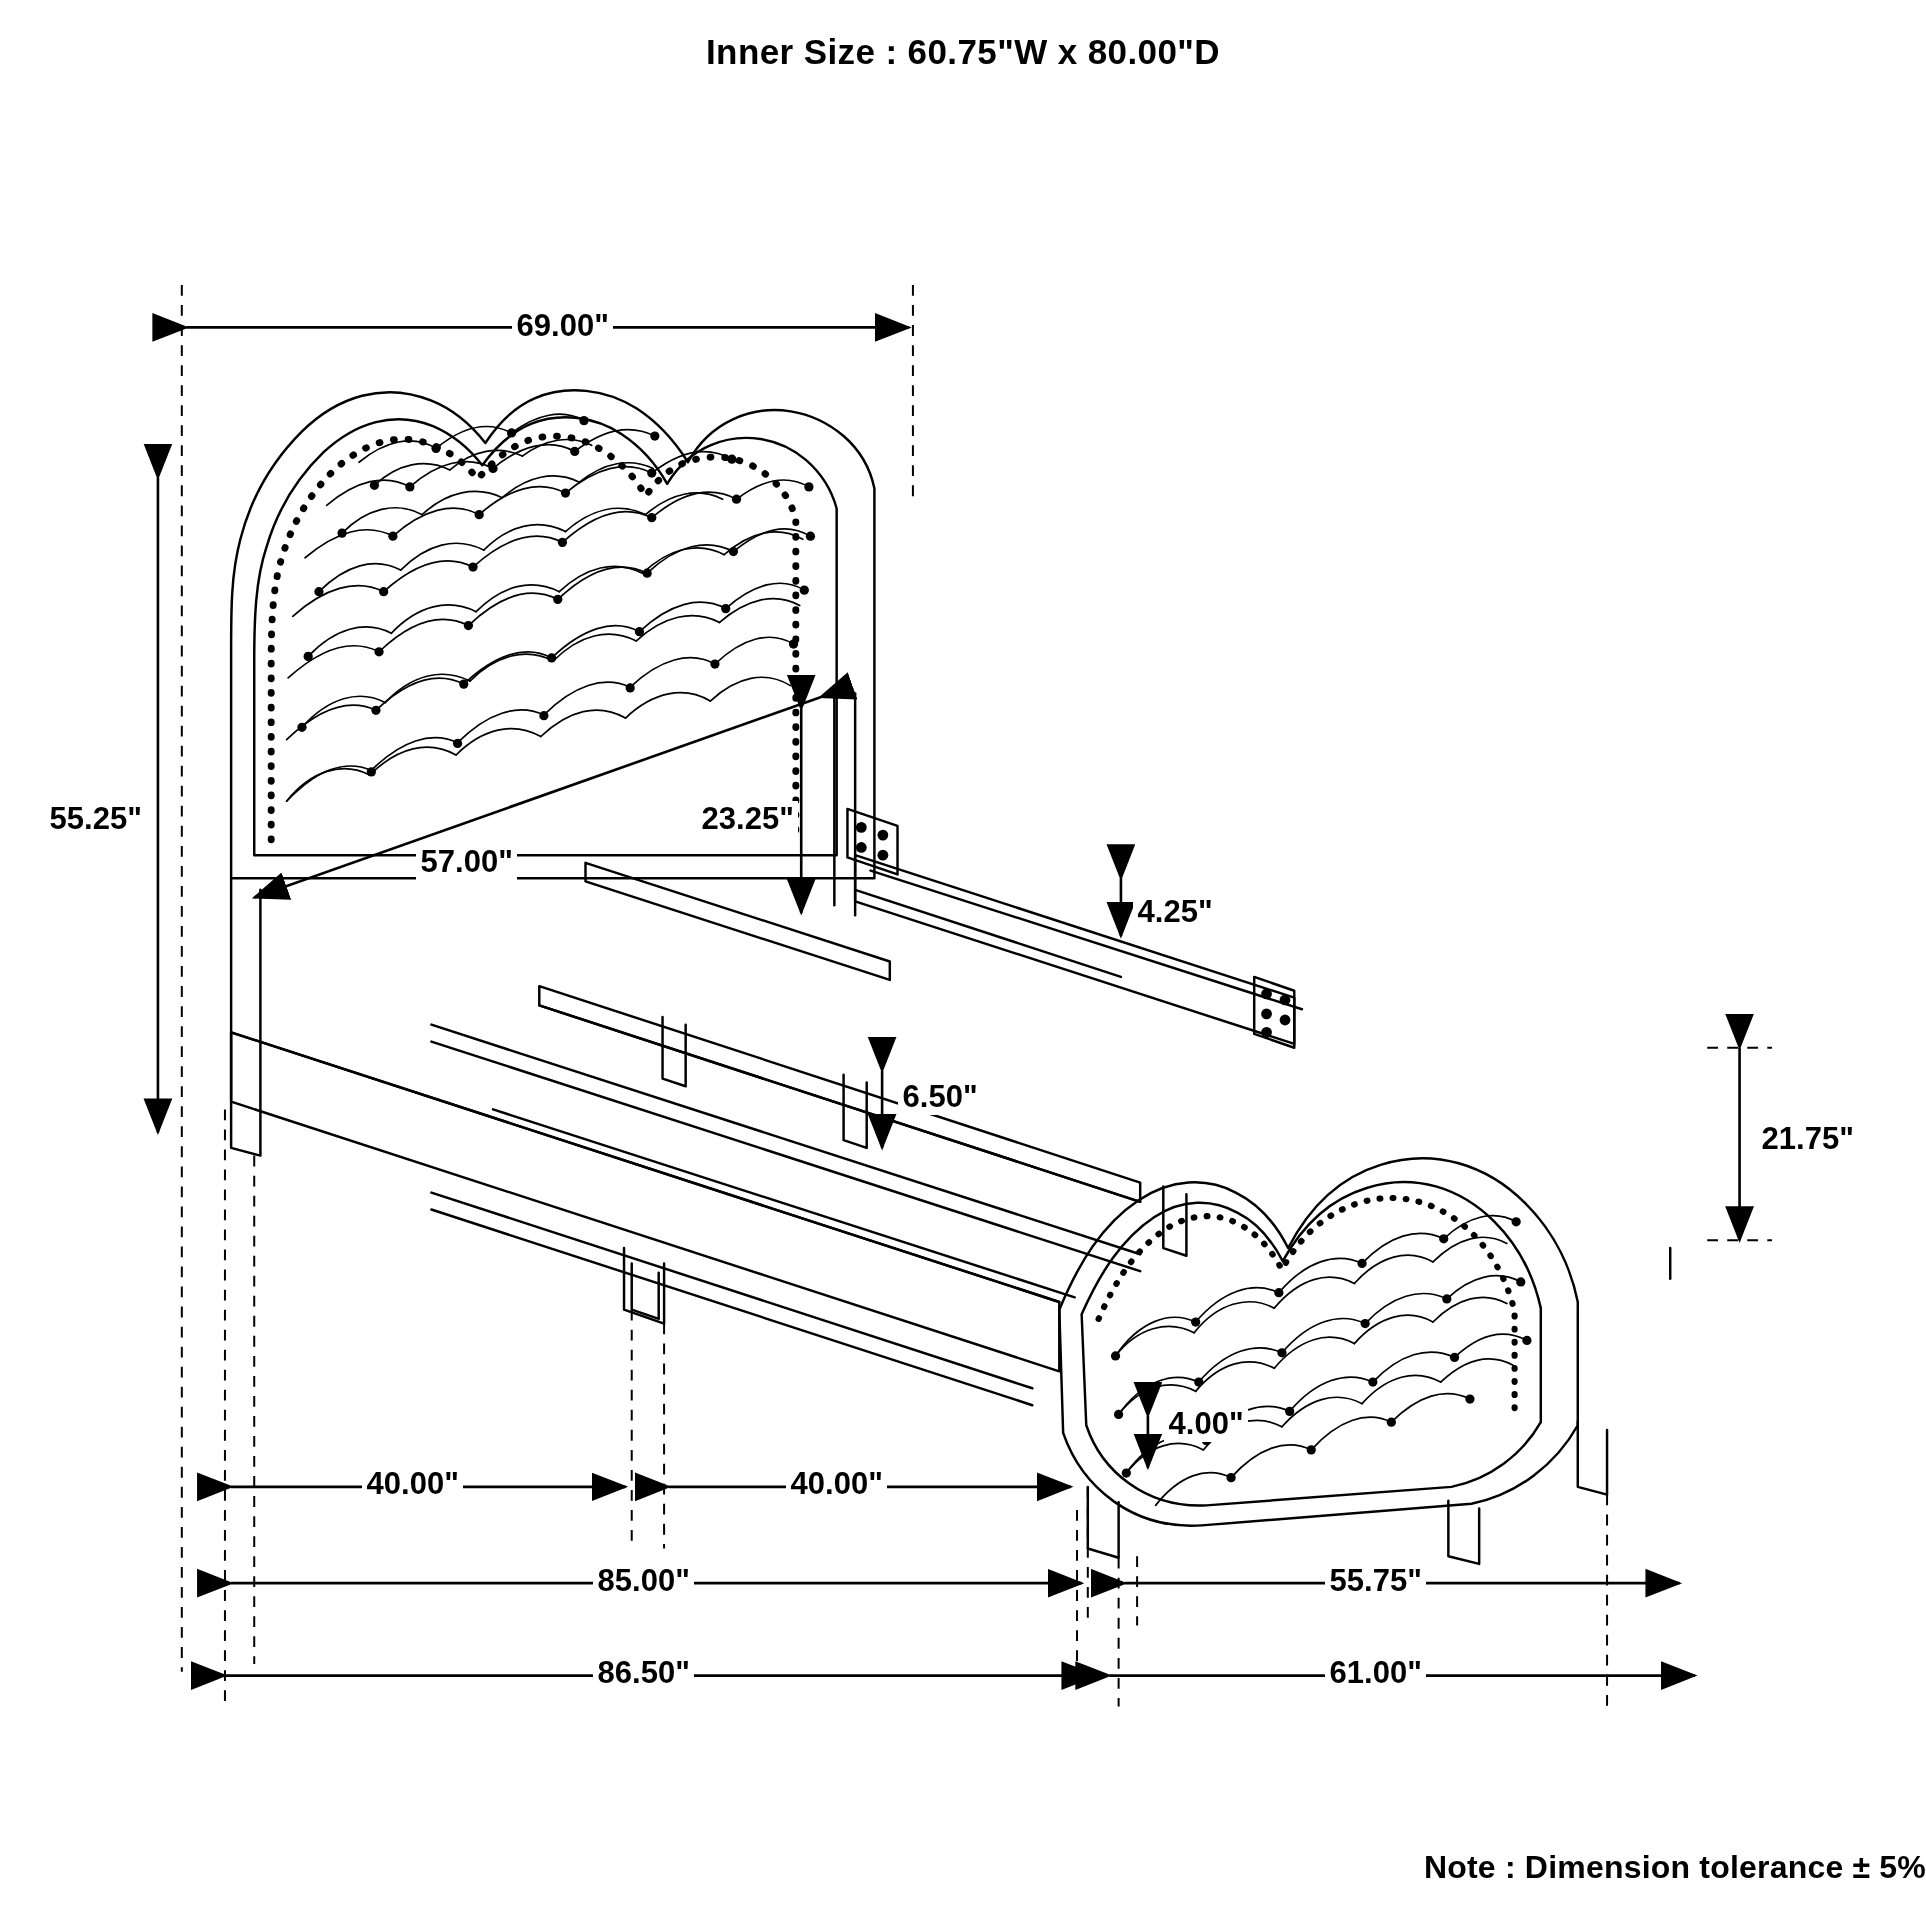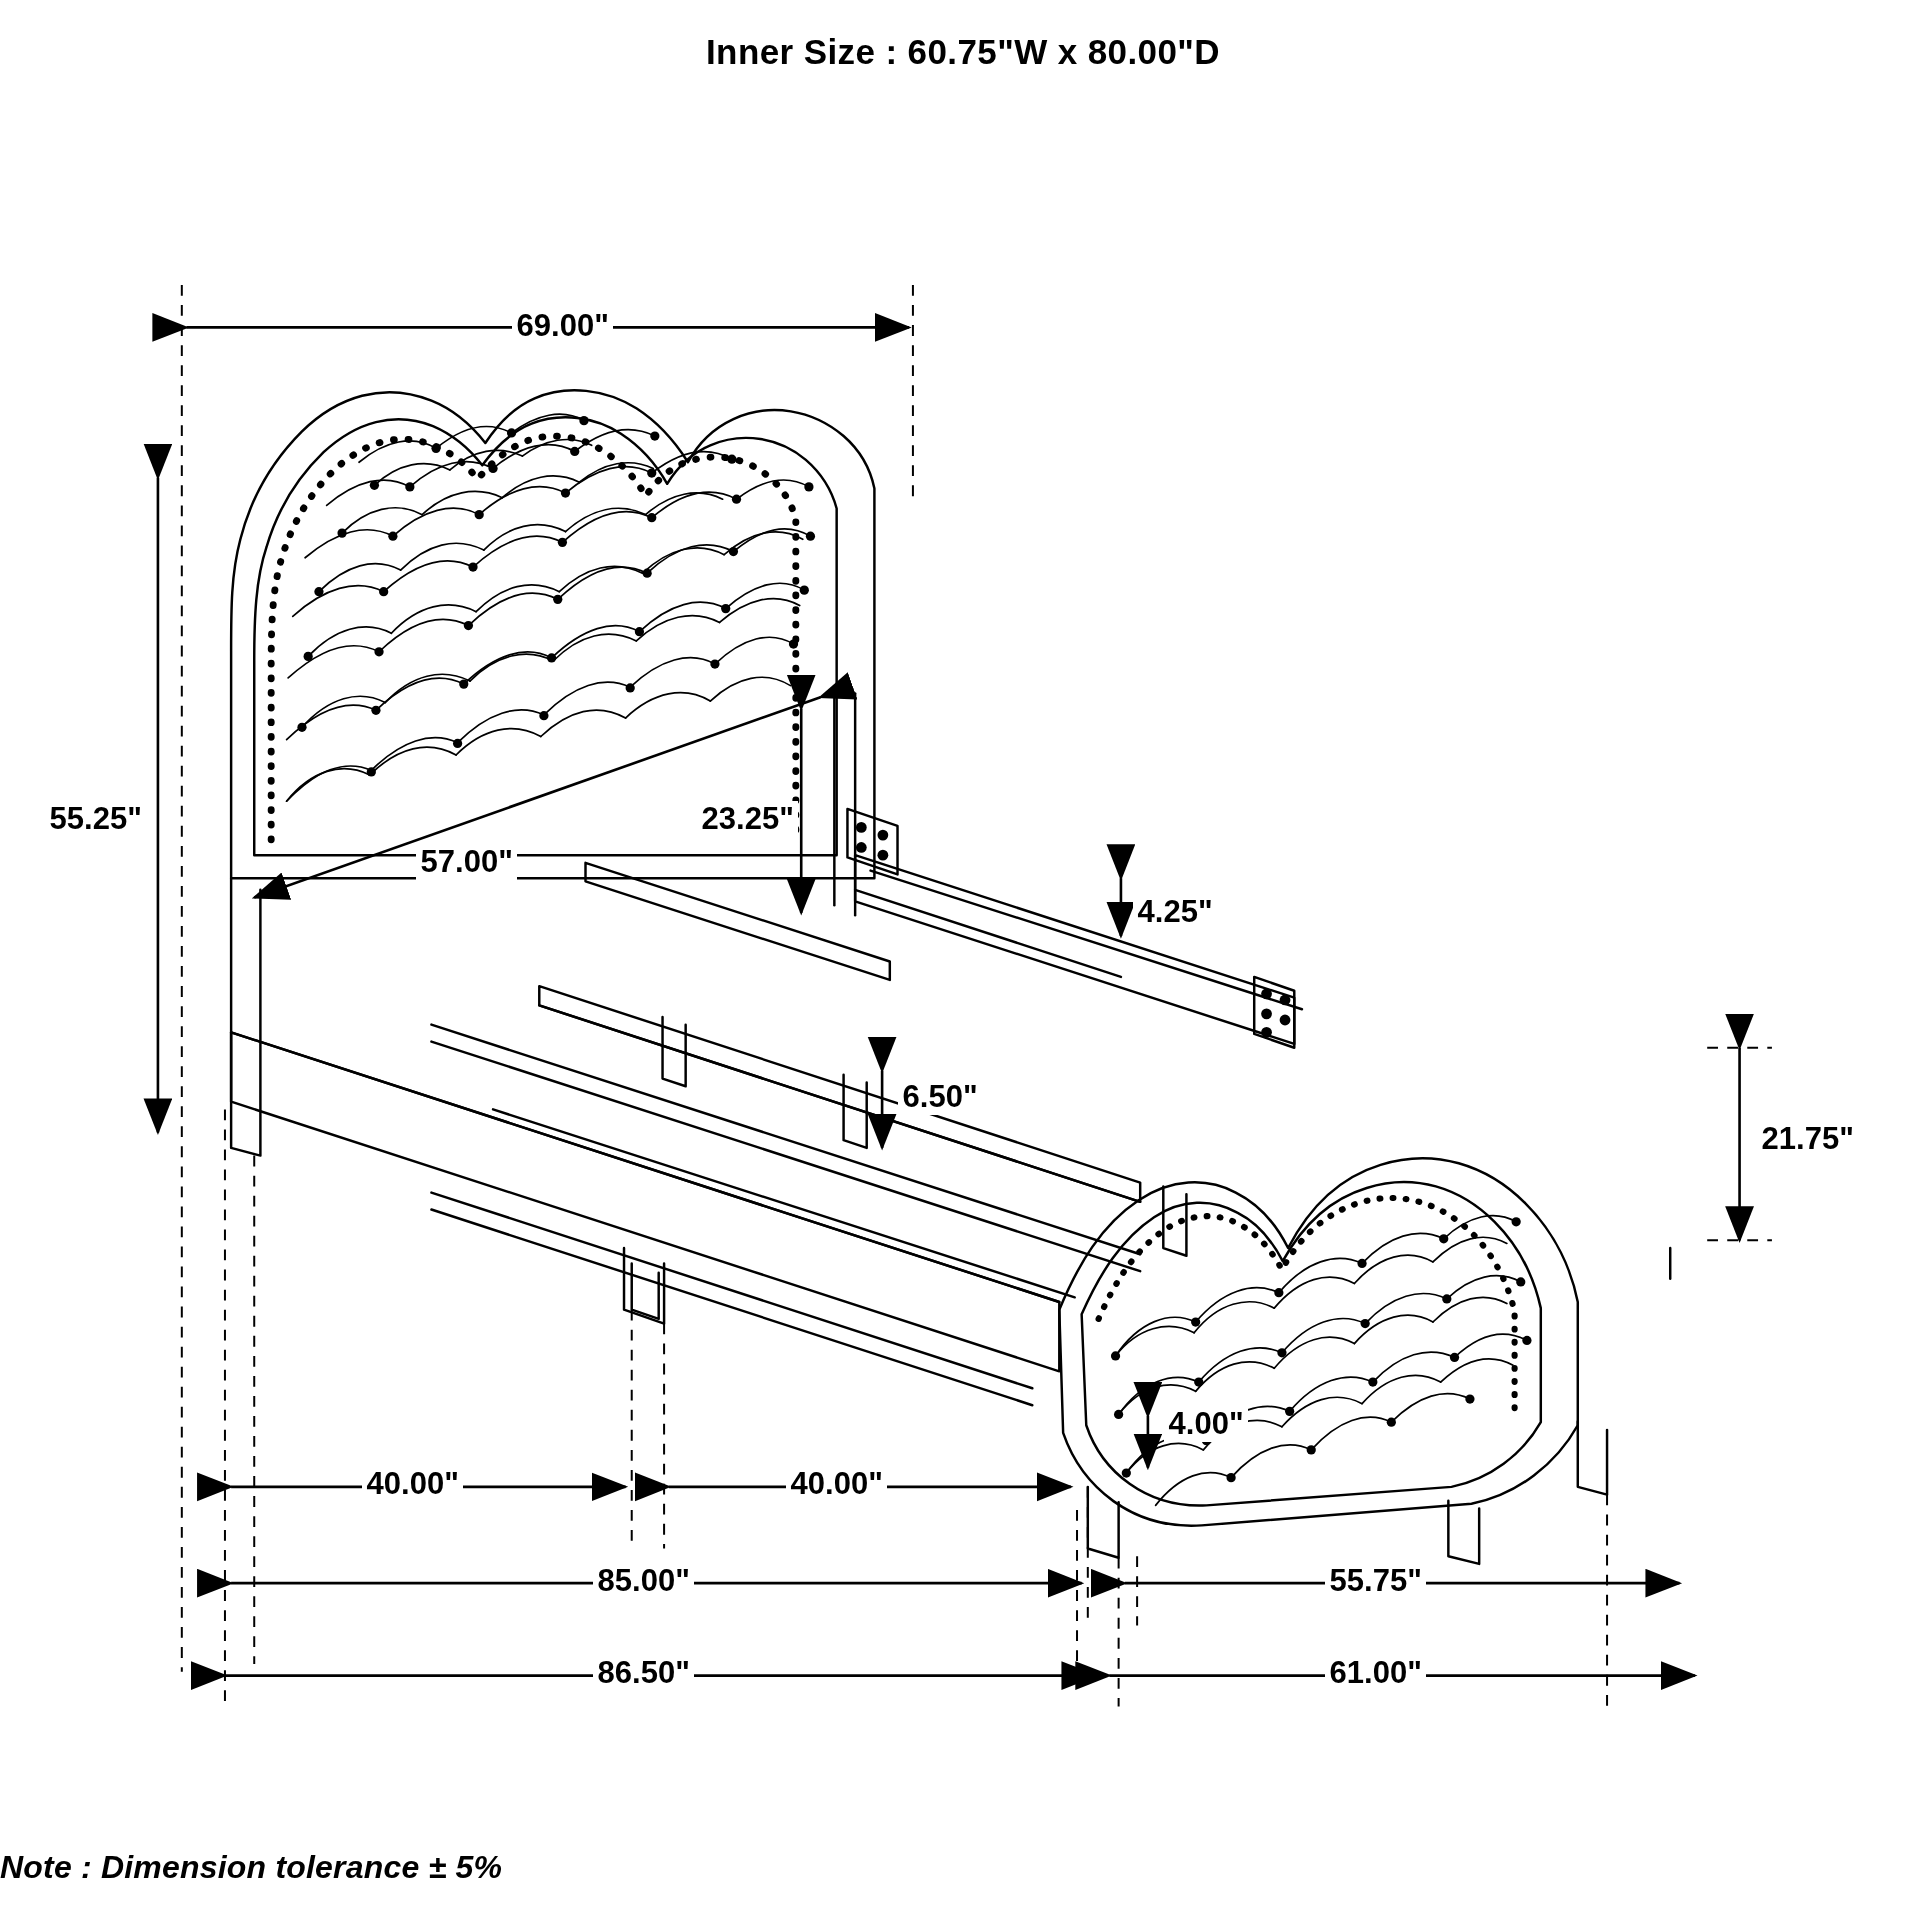--- a/index.html
+++ b/index.html
@@ -2,22 +2,22 @@
 <html style="font-size:12.3px"><head>
 <meta charset="utf-8">
 <style>
   html,body{margin:0;padding:0;background:#ffffff;}
   body{width:1926px;height:1926px;position:relative;font-family:"Liberation Sans",sans-serif;color:#000;}
   .title{
     position:absolute;left:0;top:32px;width:1926px;text-align:center;
     font-size:35px;font-weight:bold;letter-spacing:0.4px;
   }
   .note{
-    position:absolute;left:0;top:1849px;width:1926px;text-align:left;
-    font-size:32px;font-weight:bold;letter-spacing:0.2px;font-style:italic;
+    position:absolute;left:0;top:1849px;width:1926px;text-align:right;
+    font-size:32px;font-weight:bold;letter-spacing:0.2px;
   }
   .dimlabel{
     position:absolute;font-size:31px;font-weight:bold;white-space:nowrap;
     background:#fff;padding:0 4.6px;
   }
   svg.canvas{position:absolute;left:0;top:0;width:1926px;height:1926px;}
 </style>
 </head>
 <body>
 

